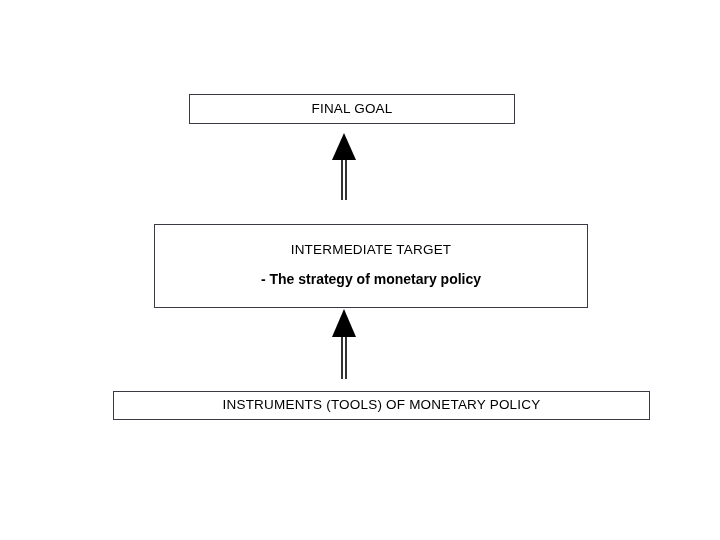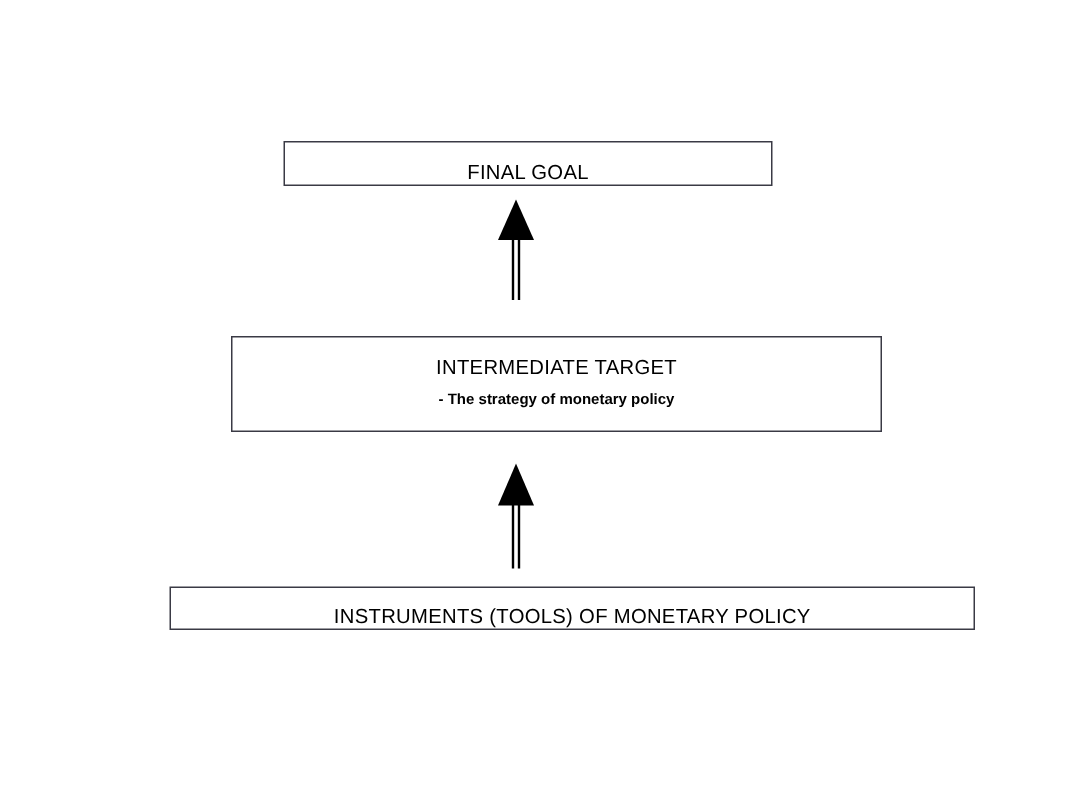--- a/index.html
+++ b/index.html
@@ -19,49 +19,49 @@
     overflow: hidden;
   }
   .node-box {
     position: absolute;
     box-sizing: border-box;
     background: #ffffff;
     border: 1px solid #3a3a45;
     display: flex;
     flex-direction: column;
     align-items: center;
-    justify-content: flex-end;
+    justify-content: center;
     text-align: center;
   }
   .node-line {
     color: #000000;
     font-family: "Liberation Sans", sans-serif;
     font-size: 13.5px;
     line-height: 1.1;
     letter-spacing: 0.2px;
     white-space: nowrap;
   }
   .node-line.bold {
     font-weight: bold;
-    font-size: 10px;
+    font-size: 14px;
     letter-spacing: 0px;
   }
 
   
   #box-final-goal {
     left: 189px;
     top: 94px;
     width: 326px;
     height: 30px;
   }
   #box-intermediate-target {
     left: 154px;
     top: 224px;
     width: 434px;
-    height: 64px;
+    height: 84px;
     justify-content: space-evenly;
     padding: 4px 0 6px 0;
     align-items: center;
   }
   #box-instruments {
     left: 97px;
     top: 391px;
     width: 537px;
     height: 29px;
     margin-left: 16px;

